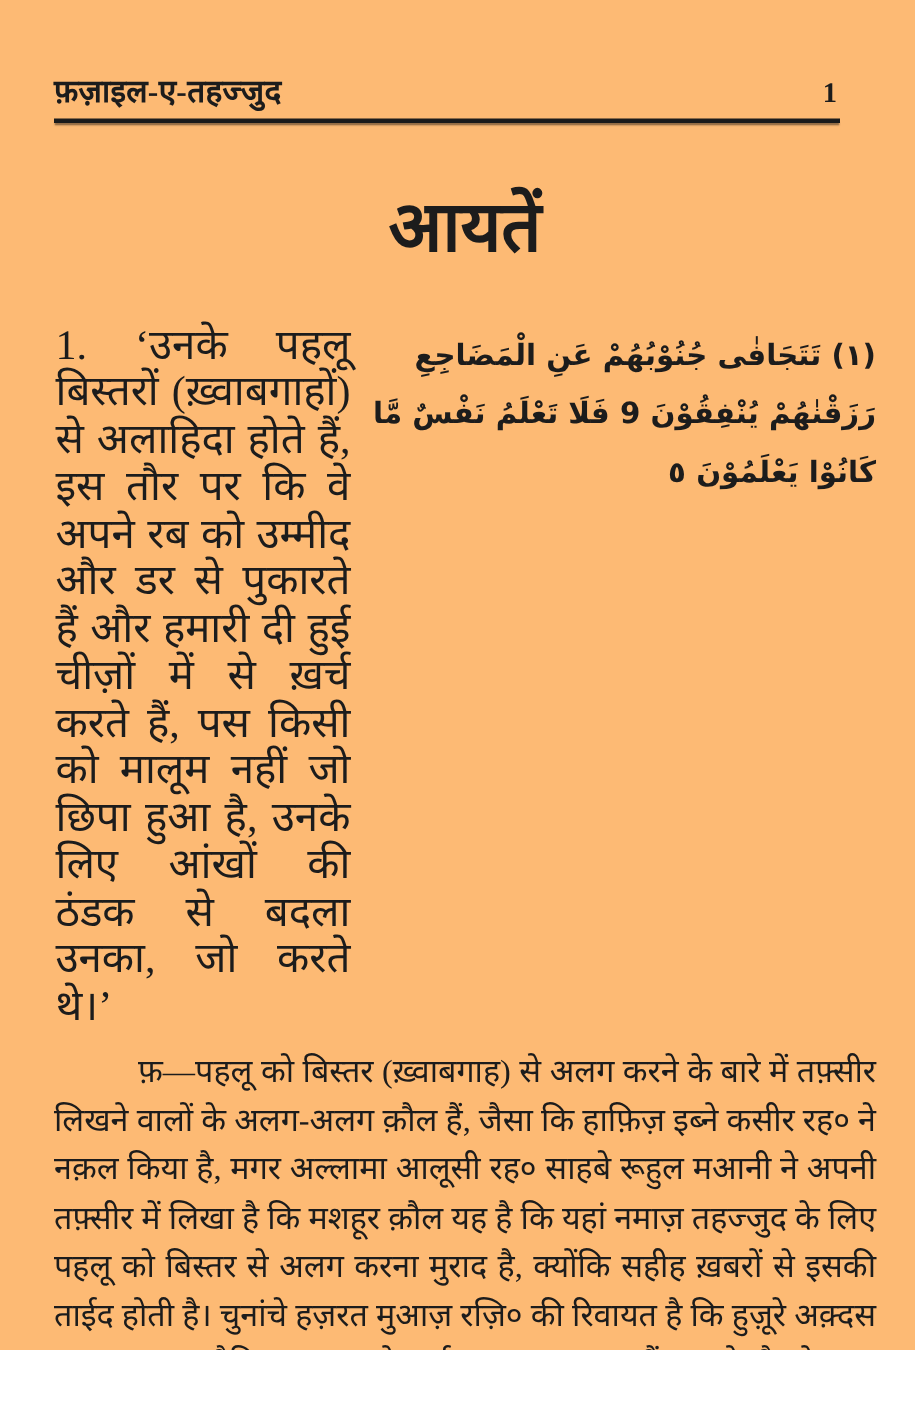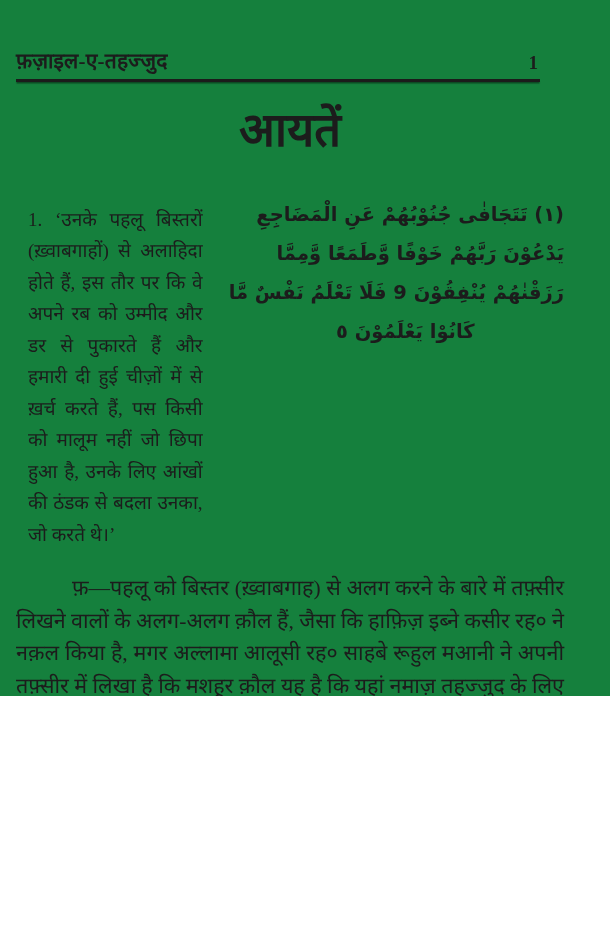--- a/index.html
+++ b/index.html
@@ -3,25 +3,25 @@
 <meta charset="utf-8">
 <style>
   html, body {
     margin: 0;
     padding: 0;
     background: #ffffff;
   }
   .page {
     position: relative;
     width: 610px;
-    height: 696px;
+    height: 900px;
     box-sizing: border-box;
-    background: #15803d;
+    background: #fdba74;
     color: #1c1c1c;
-    padding: 46px 26px 0 16px;
+    padding: 46px 26px 0 36px;
     font-family: "Liberation Serif", serif;
     overflow: hidden;
   }
   
   .header-row {
     width: 524px;
     display: flex;
     justify-content: space-between;
     align-items: flex-end;
   }
@@ -37,54 +37,54 @@
   }
   .header-rule {
     width: 524px;
     height: 2.5px;
     background: #1b1b1b;
     margin-top: 5px;
     box-shadow: 0 2px 1px -0.5px rgba(0,0,0,0.45);
   }
   
   .section-title {
-    margin: 20px 0 0 0;
+    margin: 42px 0 0 0;
     width: 548px;
     text-align: center;
     font-size: 47px;
     font-weight: bold;
     line-height: 1.2;
   }
   
   .verse-block {
     margin-top: 34px;
     width: 548px;
     display: flex;
     gap: 14px;
     min-height: 272px;
   }
   .verse-hindi {
     width: 268px;
-    margin: 12px;
-    font-size: 19px;
+    margin: 1px;
+    font-size: 28px;
     line-height: 31.5px;
     text-align: justify;
   }
   .verse-arabic {
     flex: 1;
     direction: rtl;
     font-family: "DejaVu Sans", sans-serif;
     font-size: 19.5px;
     line-height: 39px;
     text-align: right;
     padding-top: 3px;
     font-weight: bold;
   }
   .arabic-line { white-space: nowrap; }
-  .arabic-line:last-child { text-align: center; padding-left: 18px; }
+  .arabic-line:last-child { text-align: right; padding-left: 18px; }
   
   .commentary {
     width: 548px;
     margin: 10px 0 17px 0;
     font-size: 21.5px;
     line-height: 32.5px;
     text-align: justify;
     text-indent: 56px;
   }
 </style>
@@ -98,21 +98,20 @@
     <span class="page-number">1</span>
   </div>
   <div class="header-rule"></div>
 
   <h1 class="section-title">आयतें</h1>
 
   <section class="verse-block">
     <p class="verse-hindi">1. ‘उनके पहलू बिस्तरों (ख़्वाबगाहों) से अलाहिदा होते हैं, इस तौर पर कि वे अपने रब को उम्मीद और डर से पुकारते हैं और हमारी दी हुई चीज़ों में से ख़र्च करते हैं, पस किसी को मालूम नहीं जो छिपा हुआ है, उनके लिए आंखों की ठंडक से बदला उनका, जो करते थे।’</p>
     <div class="verse-arabic" dir="rtl" lang="ar">
       <div class="arabic-line">(١) تَتَجَافٰى جُنُوْبُهُمْ عَنِ الْمَضَاجِعِ</div>
-      <div class="arabic-line">يَدْعُوْنَ رَبَّهُمْ خَوْفًا وَّطَمَعًا وَّمِمَّا</div>
       <div class="arabic-line">رَزَقْنٰهُمْ يُنْفِقُوْنَ 9 فَلَا تَعْلَمُ نَفْسٌ مَّا</div>
       <div class="arabic-line">كَانُوْا يَعْلَمُوْنَ ٥</div>
     </div>
   </section>
 
   <p class="commentary">फ़—पहलू को बिस्तर (ख़्वाबगाह) से अलग करने के बारे में तफ़्सीर लिखने वालों के अलग-अलग क़ौल हैं, जैसा कि हाफ़िज़ इब्ने कसीर रह० ने नक़ल किया है, मगर अल्लामा आलूसी रह० साहबे रूहुल मआनी ने अपनी तफ़्सीर में लिखा है कि मशहूर क़ौल यह है कि यहां नमाज़ तहज्जुद के लिए पहलू को बिस्तर से अलग करना मुराद है, क्योंकि सहीह ख़बरों से इसकी ताईद होती है। चुनांचे हज़रत मुआज़ रज़ि० की रिवायत है कि हुज़ूरे अक़्दस सल्लल्लाहु अलैहि व सल्लम ने इर्शाद फ़रमाया, क्या मैं तुमको ख़ैर के बाब (दरवाज़े) न बताऊं? फिर आपने ख़ैर (भलाई) के बाबों को गिनाया—1. रोज़ा, 2. सदक़ा, जो गुनाहों को दूर करता है, 3. बीच रात में नमाज़ पढ़ना।</p>
 
 </div>
 
 </body></html>

